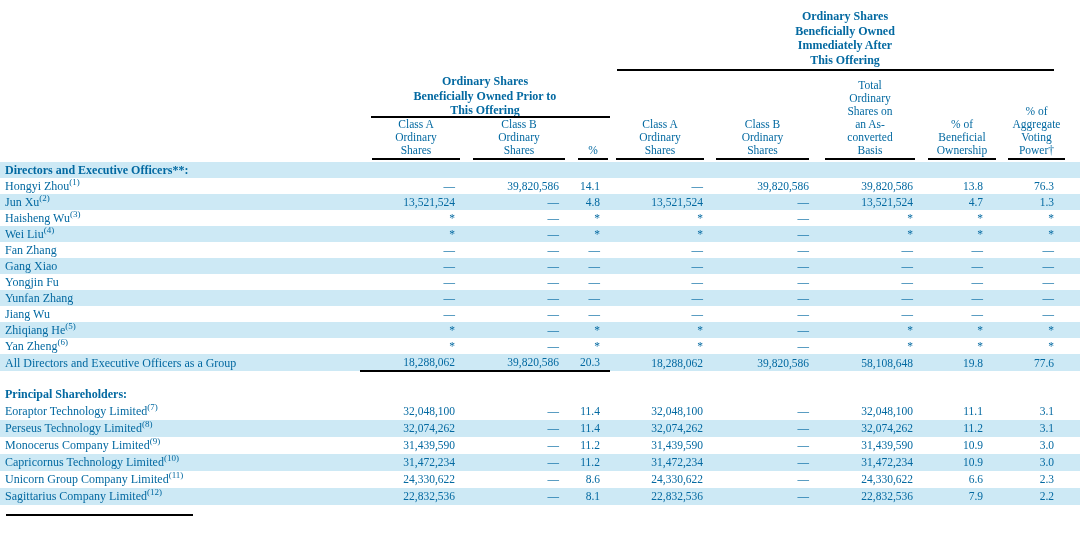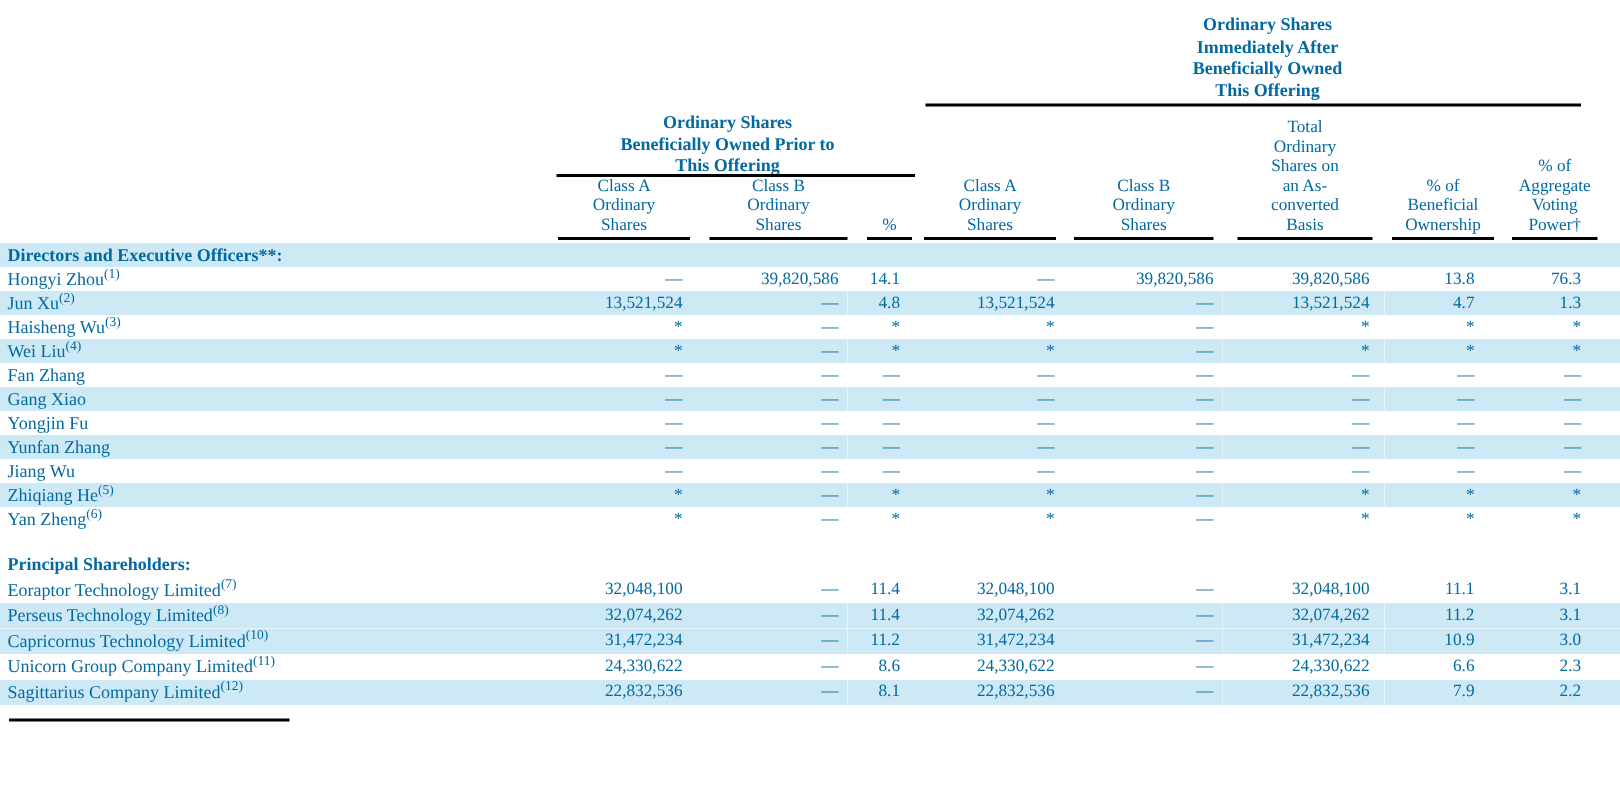--- a/index.html
+++ b/index.html
@@ -27,22 +27,22 @@
   sup{font-size:9px;line-height:0;}
   .footrule{width:187px;height:2px;background:#000;margin:9px 0 0 6px;}
 </style>
 </head>
 <body>
 
 <div class="page">
   <div class="thead" id="thead">
       <div class="grp-title" style="left: 610px; width: 470px; top: 9px;">
         <div>Ordinary Shares</div>
+        <div>Beneficially Owned</div>
         <div>Immediately After</div>
-        <div>Beneficially Owned</div>
         <div>This Offering</div>
       </div>
       <div class="rule" style="left: 617px; width: 437px; top: 69px;"></div>
       <div class="grp-title" style="left: 360px; width: 250px; top: 74px;">
         <div>Ordinary Shares</div>
         <div>Beneficially Owned Prior to</div>
         <div>This Offering</div>
       </div>
       <div class="rule" style="left: 371px; width: 239px; top: 116px;"></div>
       <div class="sub" style="left: 351px; width: 130px; bottom: 5px;">
@@ -226,20 +226,31 @@
           <td class="name">Yan Zheng<sup>(6)</sup></td>
           <td class="num c0">*</td>
           <td class="num c1">—</td>
           <td class="num c2">*</td>
           <td class="num c3">*</td>
           <td class="num c4">—</td>
           <td class="num c5">*</td>
           <td class="num c6">*</td>
           <td class="num c7">*</td>
         </tr>
+        <tr class="r1 stripe">
+          <td class="name">All Directors and Executive Officers as a Group</td>
+          <td class="num c0 ul">18,288,062</td>
+          <td class="num c1 ul">39,820,586</td>
+          <td class="num c2 ul">20.3</td>
+          <td class="num c3">18,288,062</td>
+          <td class="num c4">39,820,586</td>
+          <td class="num c5">58,108,648</td>
+          <td class="num c6">19.8</td>
+          <td class="num c7">77.6</td>
+        </tr>
         <tr class="gap">
           <td colspan="9"></td>
         </tr>
         <tr class="r2">
           <td class="name shead" colspan="9">Principal Shareholders:</td>
         </tr>
         <tr class="r2">
           <td class="name">Eoraptor Technology Limited<sup>(7)</sup></td>
           <td class="num c0">32,048,100</td>
           <td class="num c1">—</td>
@@ -253,20 +264,31 @@
         <tr class="r2 stripe">
           <td class="name">Perseus Technology Limited<sup>(8)</sup></td>
           <td class="num c0">32,074,262</td>
           <td class="num c1">—</td>
           <td class="num c2">11.4</td>
           <td class="num c3">32,074,262</td>
           <td class="num c4">—</td>
           <td class="num c5">32,074,262</td>
           <td class="num c6">11.2</td>
           <td class="num c7">3.1</td>
+        </tr>
+        <tr class="r2">
+          <td class="name">Monocerus Company Limited<sup>(9)</sup></td>
+          <td class="num c0">31,439,590</td>
+          <td class="num c1">—</td>
+          <td class="num c2">11.2</td>
+          <td class="num c3">31,439,590</td>
+          <td class="num c4">—</td>
+          <td class="num c5">31,439,590</td>
+          <td class="num c6">10.9</td>
+          <td class="num c7">3.0</td>
         </tr>
         <tr class="r2 stripe">
           <td class="name">Capricornus Technology Limited<sup>(10)</sup></td>
           <td class="num c0">31,472,234</td>
           <td class="num c1">—</td>
           <td class="num c2">11.2</td>
           <td class="num c3">31,472,234</td>
           <td class="num c4">—</td>
           <td class="num c5">31,472,234</td>
           <td class="num c6">10.9</td>

